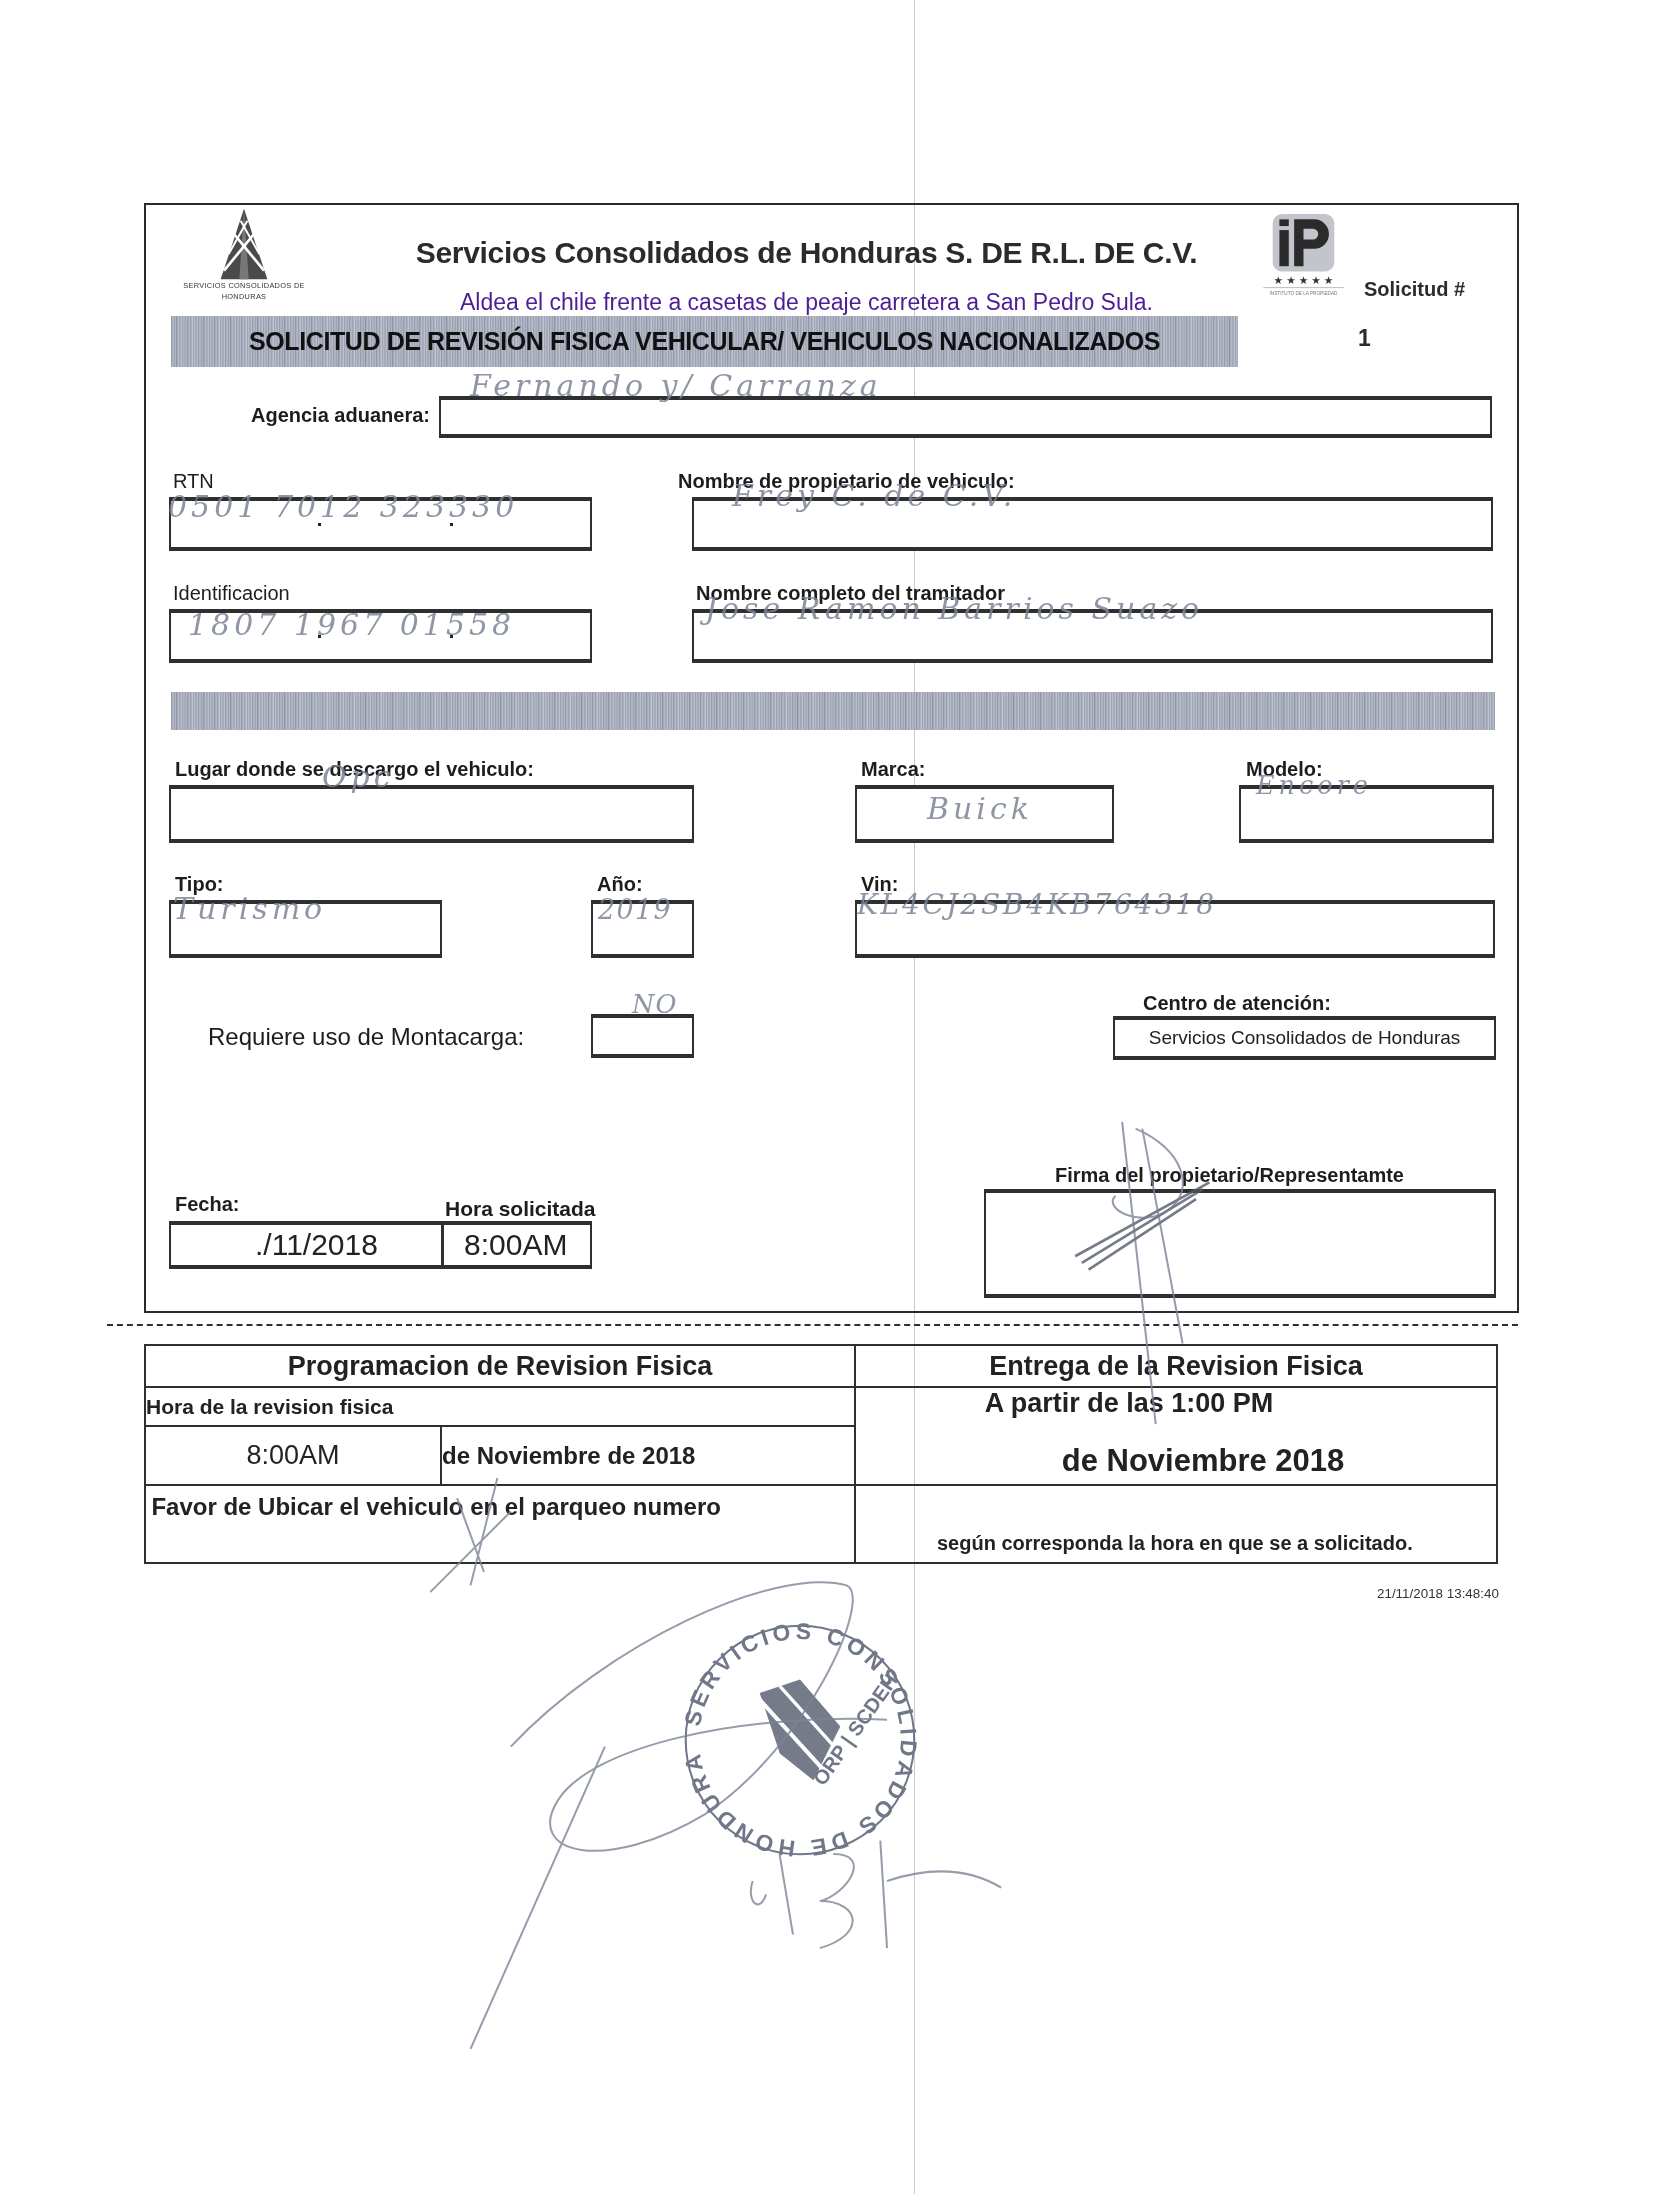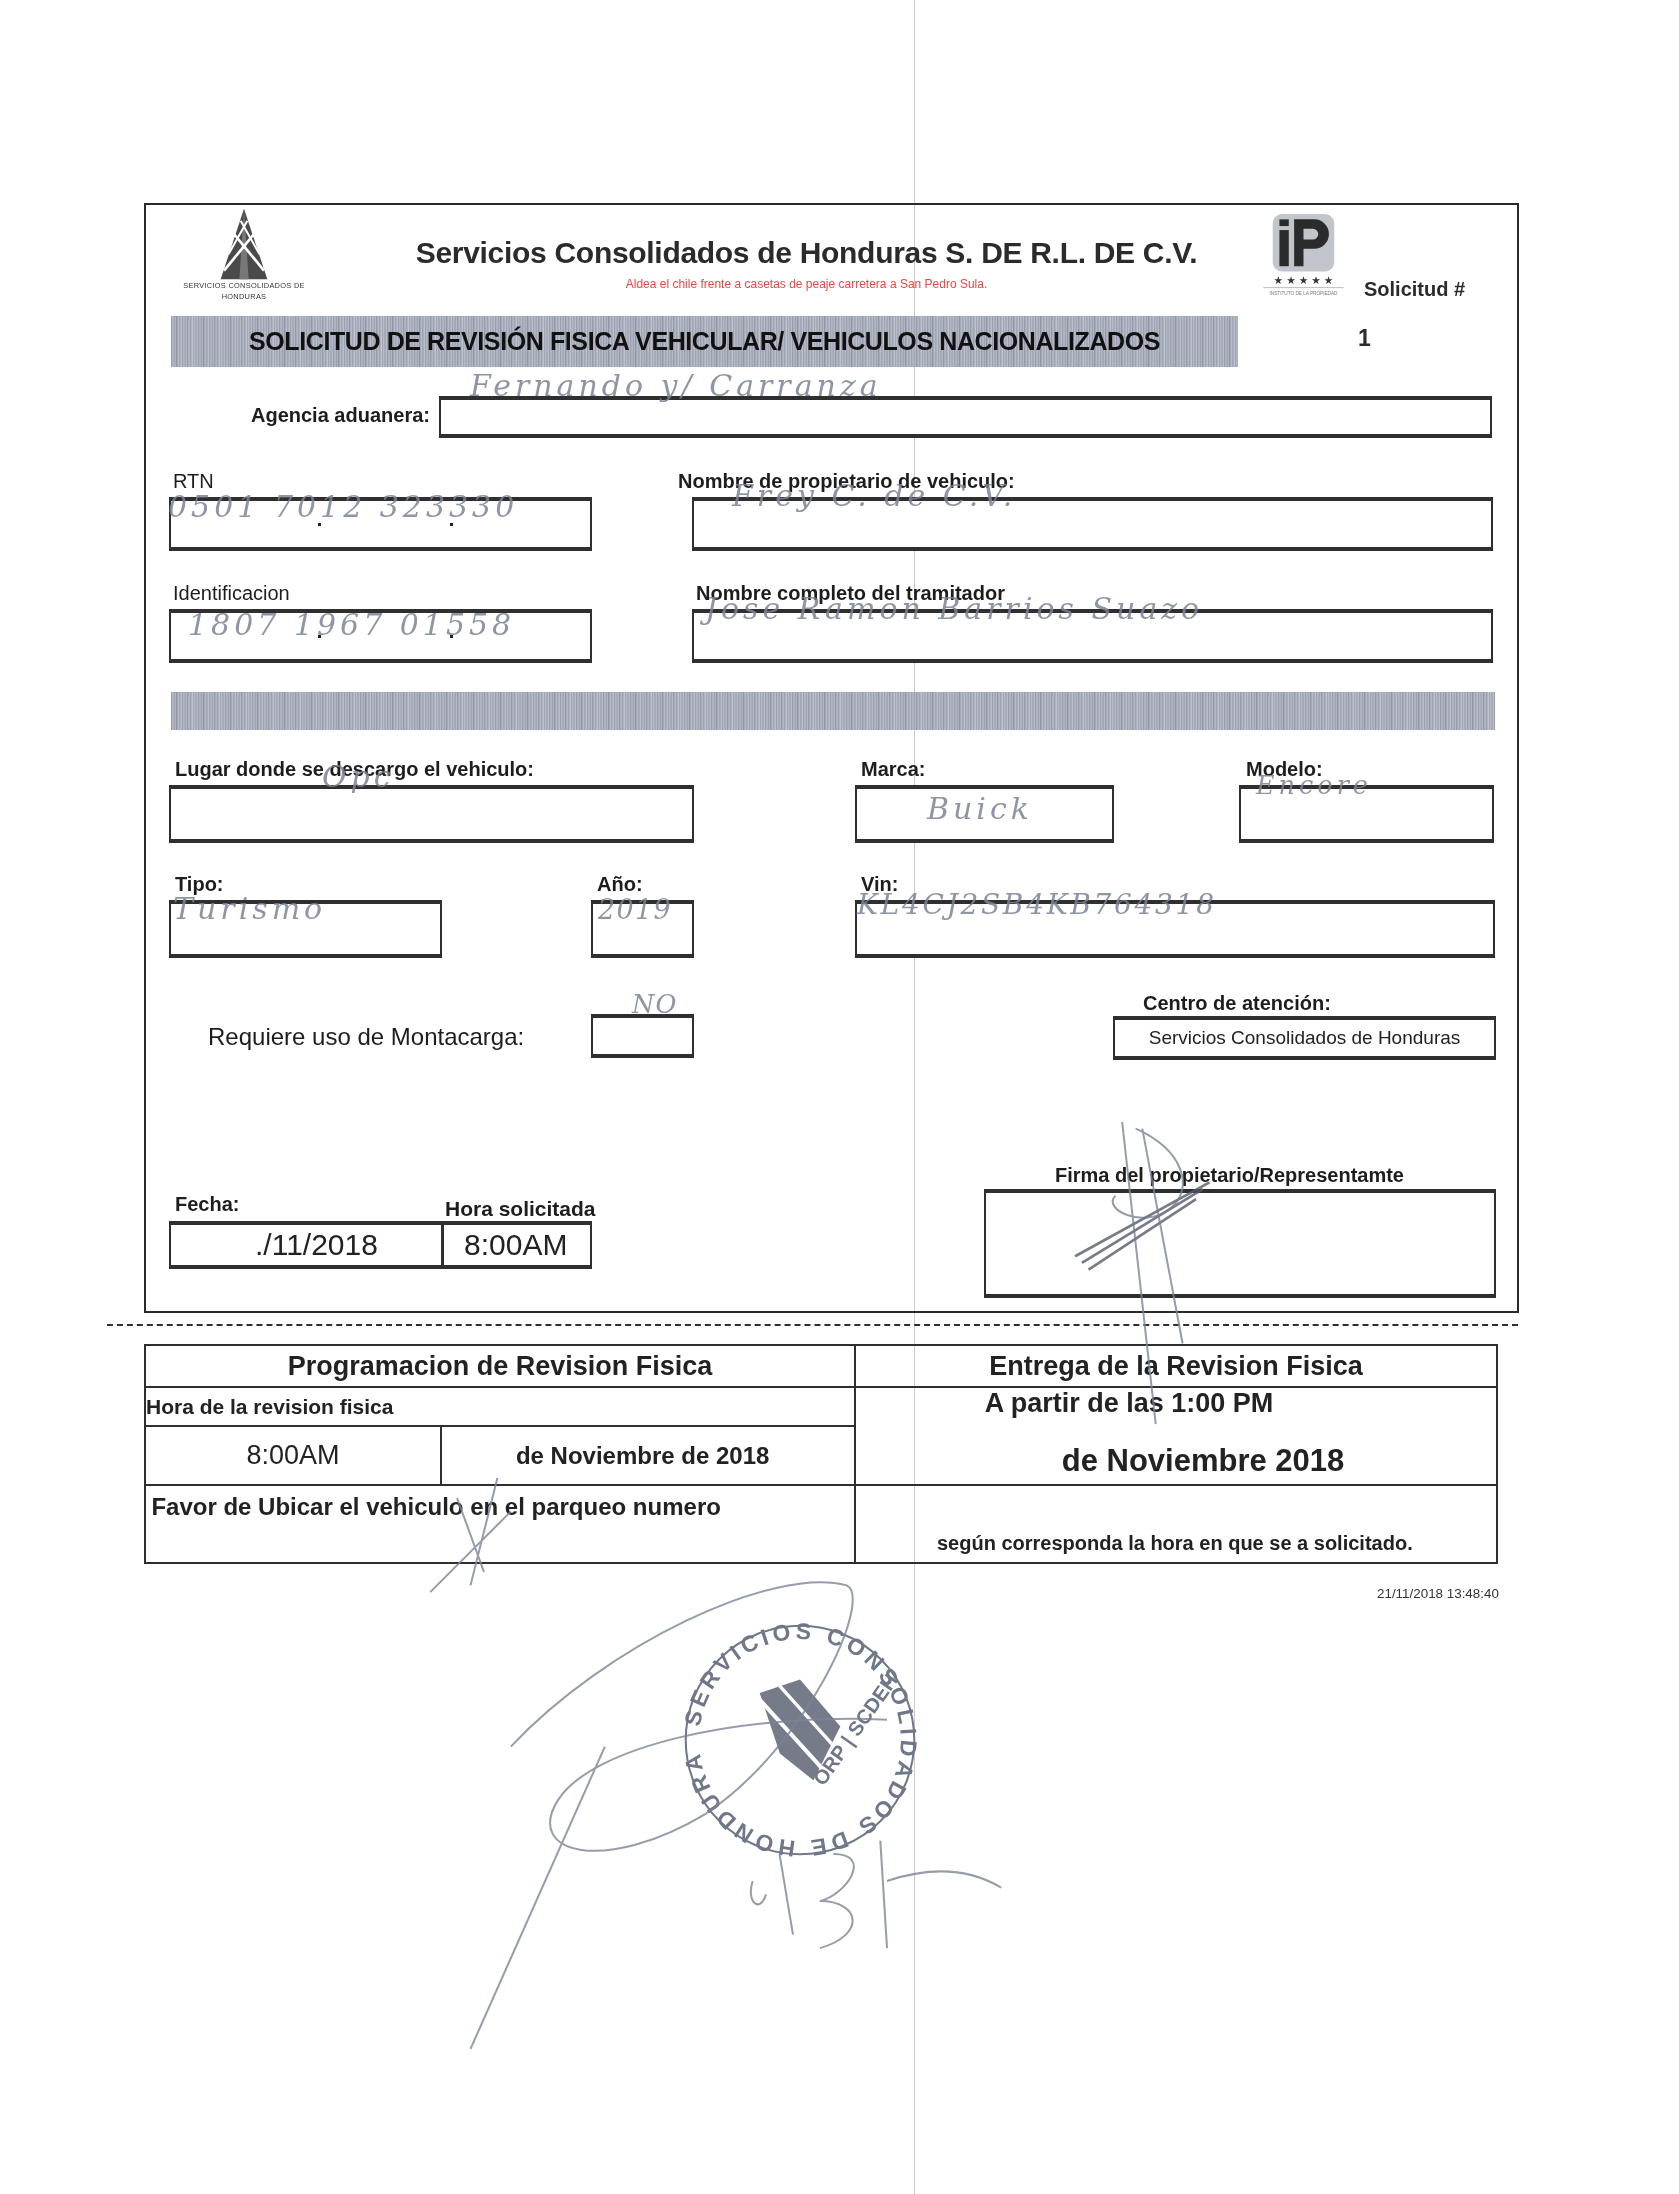--- a/index.html
+++ b/index.html
@@ -8,21 +8,21 @@
     font-family:"Liberation Sans", "DejaVu Sans", sans-serif; color:#1a1a1a;
     overflow:hidden;
   }
   .abs { position:absolute; }
   .fold-line { position:absolute; left:914px; top:0; width:1.3px; height:2194px; background:#c9c9cf; }
   .frame { position:absolute; left:144px; top:203px; width:1375px; height:1110px; border:2.7px solid #2a2a2a; box-sizing:border-box; }
   .company-logo { left:180px; top:207px; width:128px; height:101px; text-align:center; }
   .company-logo svg { display:block; margin:0 auto; }
   .company-logo .cap { font-size:7.4px; line-height:10.7px; color:#333; letter-spacing:0.3px; }
   .company-title { left:336px; top:236px; width:941px; text-align:center; font-size:30px; font-weight:bold; color:#2b2b2b; letter-spacing:-0.3px; }
-  .company-address { left:336px; top:277px; width:941px; text-align:center; font-size:12px; color:#ef4444; }
+  .company-address { left:336px; top:289px; width:941px; text-align:center; font-size:23px; color:#4c1d95; }
   .ip-logo { left:1263px; top:210px; width:81px; height:87px; }
   .solicitud-label { left:1364px; top:278px; font-size:20px; font-weight:bold; color:#2b2b2b; }
   .solicitud-num { left:1358px; top:325px; font-size:23px; font-weight:bold; color:#2b2b2b; }
   .band { position:absolute; background:repeating-linear-gradient(90deg,#8d93a3 0px,#b9bdcb 2px,#9ca1b0 3.4px,#c2c6d3 5.4px); }
   .band-title { left:171px; top:316px; width:1067px; height:51px; }
   .band-title span { display:block; text-align:center; font-size:25px; font-weight:bold; line-height:51px; color:#111; letter-spacing:-0.4px; }
   .band-sep { left:171px; top:692px; width:1324px; height:38px; }
   .lbl { position:absolute; font-size:20px; color:#1d1d1d; }
   .lbl.b { font-weight:bold; }
   .box { position:absolute; border:2.7px solid #2f2f2f; border-top-width:4.7px; border-bottom-width:4.7px; box-sizing:border-box; background:#fff; }
@@ -162,21 +162,21 @@
   </tr>
   <tr style="height:39px;">
     <td colspan="2" style="font-weight:bold;font-size:21px;">Hora de la revision fisica</td>
     <td rowspan="2" style="vertical-align:top;">
       <div style="text-align:center;font-weight:bold;font-size:27px;margin-top:0;padding-right:94px;">A partir de las 1:00 PM</div>
       <div style="text-align:center;font-weight:bold;font-size:31px;margin-top:24px;padding-left:54px;">de Noviembre 2018</div>
     </td>
   </tr>
   <tr style="height:59px;">
     <td style="text-align:center;font-size:27px;">8:00AM</td>
-    <td style="text-align:center;padding-right:10.7px;font-weight:bold;font-size:24px;">de Noviembre de 2018</td>
+    <td style="text-align:left;padding-right:10.7px;font-weight:bold;font-size:24px;">de Noviembre de 2018</td>
   </tr>
   <tr style="height:78px;">
     <td colspan="2" style="vertical-align:top;padding:6.7px 5.4px;font-weight:bold;font-size:24px;">Favor de Ubicar el vehiculo  en el parqueo numero</td>
     <td style="vertical-align:bottom;padding:0 0 6.7px 81px;font-weight:bold;font-size:20px;">según corresponda la hora en que se a solicitado.</td>
   </tr>
 </tbody>
   </table>
 
 <div class="abs timestamp">21/11/2018 13:48:40</div>
 

